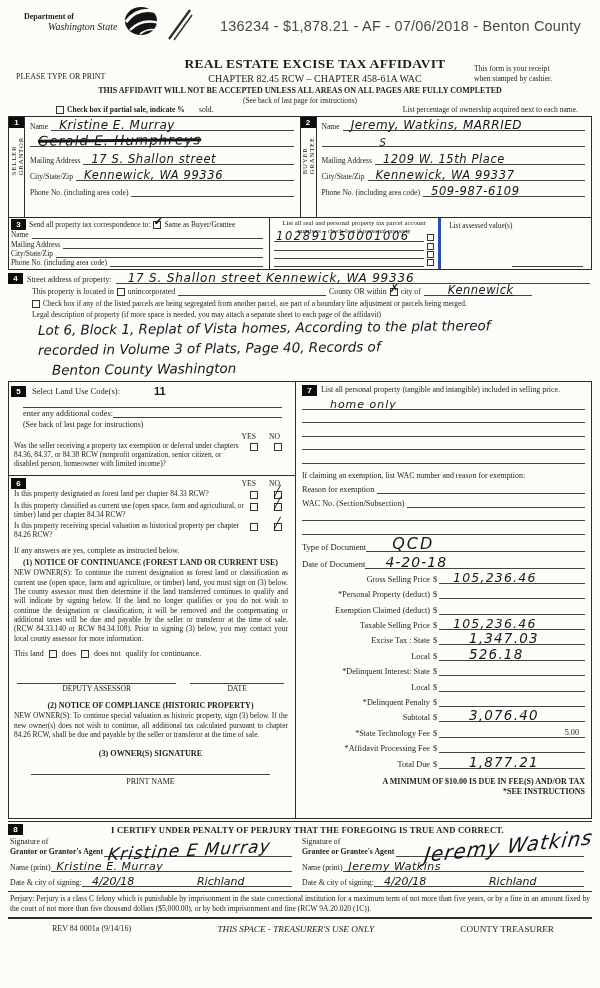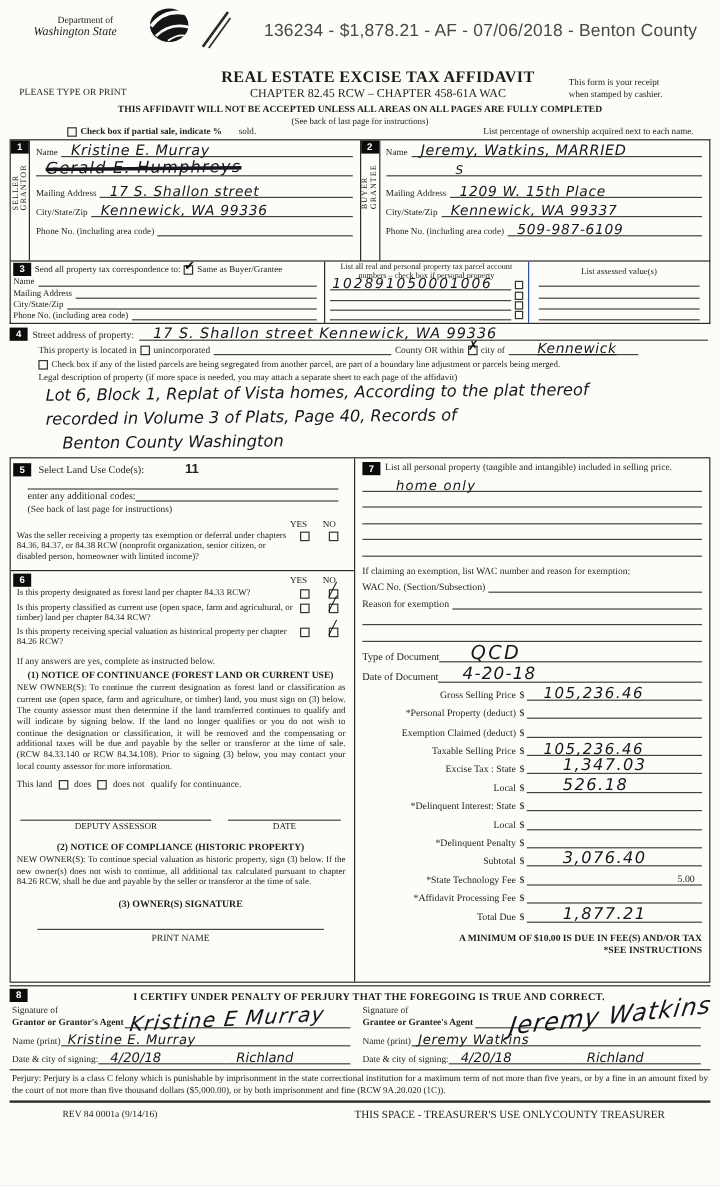--- a/index.html
+++ b/index.html
@@ -11,23 +11,23 @@
   .fill { flex:1; }
   .hw { font-family:"DejaVu Sans", sans-serif; font-style:italic; color:#17171c; white-space:nowrap; }
   .hwabs { position:absolute; bottom:-2px; left:8px; }
   .num { flex:none; width:15px; height:11px; background:#0c0c0c; color:#fff; font:bold 8px "Liberation Sans", sans-serif; text-align:center; line-height:11px; }
   .cb { display:inline-block; flex:none; width:8px; height:8px; border:1px solid #34332f; position:relative; vertical-align:-1px; background:#fcfcf9; }
   .cb .mark { position:absolute; left:-1px; top:-6px; font-size:11px; font-style:normal; font-family:"DejaVu Sans", sans-serif; color:#101014; line-height:1; }
   
   .pen-mark { position:absolute; left:163px; top:5px; }
   .hrow1 { display:flex; align-items:flex-start; margin-left:16px; height:50px; }
   .logo { width:185px; position:relative; padding-top:6px; }
-  .lt1 { font-size:8px; margin-left:24px; font-weight:normal; }
+  .lt1 { font-size:8px; font-weight:bold; }
   .lt2 { font-size:19px; font-weight:bold; letter-spacing:.4px; line-height:1; }
-  .lt3 { font-size:10px; font-style:italic; margin-left:4px; }
+  .lt3 { font-size:10px; font-style:italic; margin-left:24px; }
   .swirl { position:absolute; left:96px; top:0; }
   .stamp { flex:1; text-align:center; margin-top:12px; font-family:"Liberation Sans", sans-serif; font-size:14.5px; color:#474745; letter-spacing:.2px; }
   .hrow2 { display:flex; align-items:flex-end; }
   .please { width:148px; font-size:8px; padding-left:8px; padding-bottom:3px; }
   .titleblock { flex:1; text-align:center; }
   .title { font-size:13.5px; font-weight:bold; letter-spacing:.3px; }
   .chapter { font-size:10px; margin-top:1px; }
   .receipt { width:118px; font-size:7.6px; line-height:1.25; padding-bottom:1px; }
   .warning { text-align:center; font-weight:bold; font-size:8px; margin-top:2px; }
   .seeback-c { text-align:center; font-size:7.4px; margin-top:1px; }
@@ -53,21 +53,21 @@
   
   .sec3 { border:1px solid #2b2b29; border-top:none; display:flex; height:52px; }
   .s3left { flex:1.92; padding:1px 6px 2px 2px; display:flex; flex-direction:column; }
   .s3r0 { display:flex; align-items:center; gap:3px; font-size:7.5px; }
   .s3left .fr { flex:1; font-size:7.4px; }
   .s3mid { flex:1.22; border-left:1px solid #2b2b29; padding:1px 4px 2px; display:flex; flex-direction:column;justify-content:space-between; }
   .pc-header { font-size:6.8px; text-align:center; line-height:1.12; }
   .pr { flex:1; display:flex; align-items:flex-end; gap:3px; }
   .pr .cb { margin-bottom:1px; width:7px; height:7px; }
   .hw-parcel { font-size:11.5px; letter-spacing:1.6px; left:2px; }
-  .s3right { flex:1.02; border-left:1px solid #1d4ed8; padding:1px 8px 2px; display:flex; flex-direction:column; }
+  .s3right { flex:1.02; border-left:3px solid #1d4ed8; padding:1px 8px 2px; display:flex; }
   .av-header { font-size:7.3px; text-align:center; margin-top:2px; }
   .ar { flex:1; display:flex; align-items:flex-end; }
   
   .sec4 { padding:3px 2px 0 0; }
   .s4r1 { display:flex; align-items:flex-end; gap:4px; font-size:8px; }
   .hw-street { font-size:12px; letter-spacing:.8px; left:12px; }
   .s4r2 { display:flex; align-items:flex-end; gap:3px; font-size:7.8px; margin:3px 0 0 24px; }
   .hw-city { font-size:11.5px; letter-spacing:.5px; left:24px;text-decoration:underline; }
   .s4r3 { display:flex; gap:3px; font-size:7.4px; margin:3px 0 0 24px; align-items:center; }
   .s4r4 { font-size:7.5px; margin:2px 0 0 24px; }
@@ -131,21 +131,21 @@
   .sigline { height:20px; }
   .sig { position:absolute; bottom:-4px; left:4px; font-family:"DejaVu Sans", sans-serif; font-style:italic; font-size:17px; letter-spacing:1px; transform:rotate(-3deg) skewX(-10deg); white-space:nowrap; color:#141419; }
   .sig2 { font-size:20px; bottom:-2px; left:28px; transform:rotate(-6deg) skewX(-14deg); }
   .s8fr { display:flex; align-items:flex-end; font-size:7.8px; height:15px; }
   .hw-print { font-size:11px; letter-spacing:.5px; left:6px; }
   .hw-dc { font-size:11px; left:10px; }
   .perjury { border-top:1px solid #2b2b29; border-bottom:2px solid #2b2b29; margin-top:4px; padding:2px 2px 3px; font-size:7.55px; line-height:1.3; text-align:justify; }
   
   .footer { display:flex; align-items:flex-start; margin-top:5px; padding:0 38px 0 44px; }
   .f-left { font-size:8px; }
-  .f-center { flex:1; text-align:right; font-size:9.2px; }
+  .f-center { flex:1; text-align:center; font-size:9.2px;font-style:italic; }
   .f-right { font-size:9.2px; }
 </style>
 </head>
 <body>
 
 <div class="page">
 
   <svg class="pen-mark" width="34" height="38" viewBox="0 0 34 38">
     <path d="M6 34 L27 5" stroke="#2a2a2a" stroke-width="2.2" fill="none"></path>
     <path d="M11 35 L29 10" stroke="#2a2a2a" stroke-width="1.4" fill="none"></path>
@@ -477,25 +477,25 @@
           <span class="ln fill"></span>
         </div>
       <div class="pline">
           <span class="ln fill"></span>
         </div>
       <div class="pline">
           <span class="ln fill"></span>
         </div>
       <div class="claiming">If claiming an exemption, list WAC number and reason for exemption:</div>
       <div class="wacrow">
+        <span class="lab">Reason for exemption</span>
+        <span class="ln fill"></span>
+      </div>
+      <div class="wacrow">
         <span class="lab">WAC No. (Section/Subsection)</span>
-        <span class="ln fill"></span>
-      </div>
-      <div class="wacrow">
-        <span class="lab">Reason for exemption</span>
         <span class="ln fill"></span>
       </div>
       <div class="pline">
           <span class="ln fill"></span>
         </div>
       <div class="pline">
           <span class="ln fill"></span>
         </div>
       <div class="typerow">
         <span class="lab">Type of Document</span>

